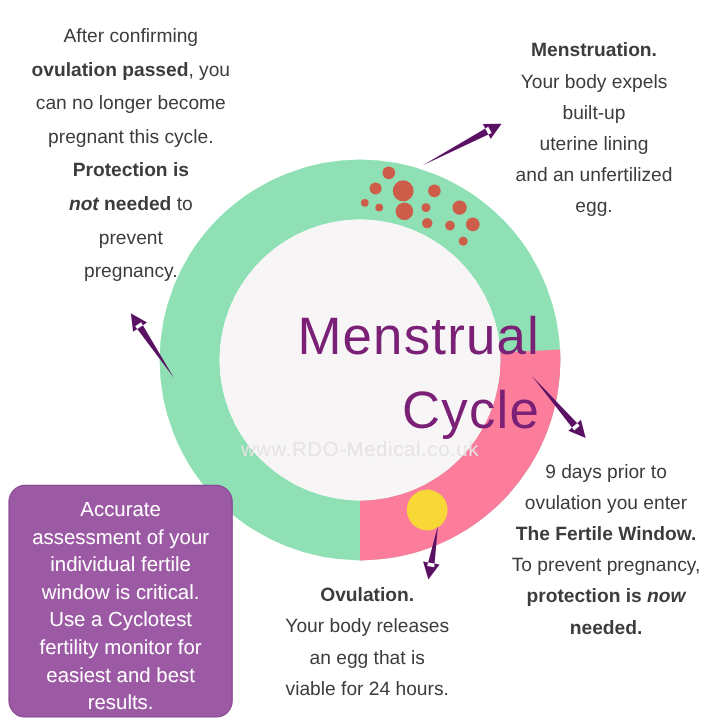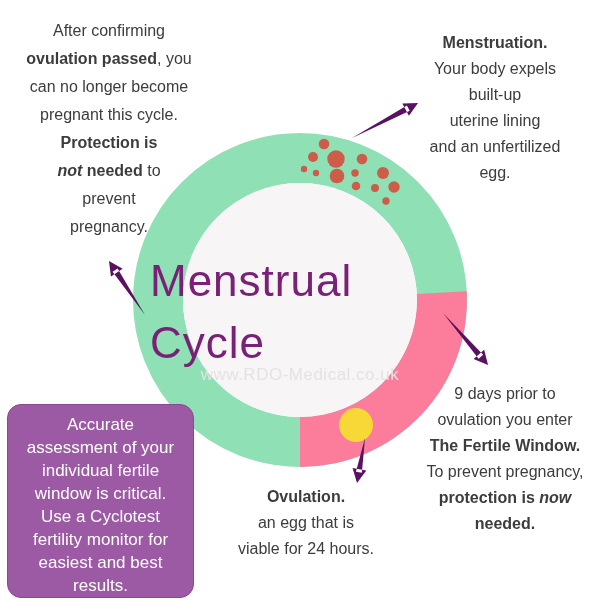--- a/index.html
+++ b/index.html
@@ -17,21 +17,21 @@
     --watermark-grey:#E5E2E2;
   }
   *{margin:0;padding:0;box-sizing:border-box;}
   body{background:#fff;font-family:"Liberation Sans",sans-serif;}
   .stage{position:relative;width:600px;height:600px;background:#fff;overflow:hidden;}
   .stage svg{position:absolute;left:0;top:0;}
   .tb{position:absolute;text-align:center;color:var(--text-dark);font-size:16px;line-height:26px;}
   .tb.tl{font-size:16px;line-height:28px;}
   .tb strong{font-weight:bold;}
   .tb .bi{font-weight:bold;font-style:italic;text-align:center;}
-  .title{position:absolute;left:150px;top:250px;width:300px;text-align:left;
+  .title{position:absolute;left:150px;top:250px;width:300px;text-align:right;
          color:var(--title-purple);font-size:44px;line-height:62px;font-weight:300;
          letter-spacing:1px;}
   .watermark{position:absolute;left:150px;top:365px;width:300px;text-align:center;
          color:var(--watermark-grey);font-size:17px;letter-spacing:.5px;}
   .purple-box{position:absolute;left:7px;top:404px;width:187px;height:194px;
          background:var(--box-purple);border:1px solid var(--box-border);
          border-radius:14px;color:var(--box-text);font-size:17px;line-height:23px;
          text-align:center;white-space:pre-line;padding-top:8px;}
 </style>
 </head>
@@ -104,20 +104,21 @@
     <div><span>9 days prior to</span></div>
     <div><span>ovulation you enter</span></div>
     <div><strong>The Fertile Window.</strong></div>
     <div><span>To prevent pregnancy,</span></div>
     <div><strong>protection is </strong><span class="bi">now</span></div>
     <div><strong>needed.</strong></div>
   </div>
 
   <div class="tb" style="left:216px;top:484px;width:180px;">
     <div><strong>Ovulation.</strong></div>
+    <div><span>Your body releases</span></div>
     <div><span>an egg that is</span></div>
     <div><span>viable for 24 hours.</span></div>
   </div>
 
   <div class="purple-box">Accurate
 assessment of your
 individual fertile
 window is critical.
 Use a Cyclotest
 fertility monitor for

